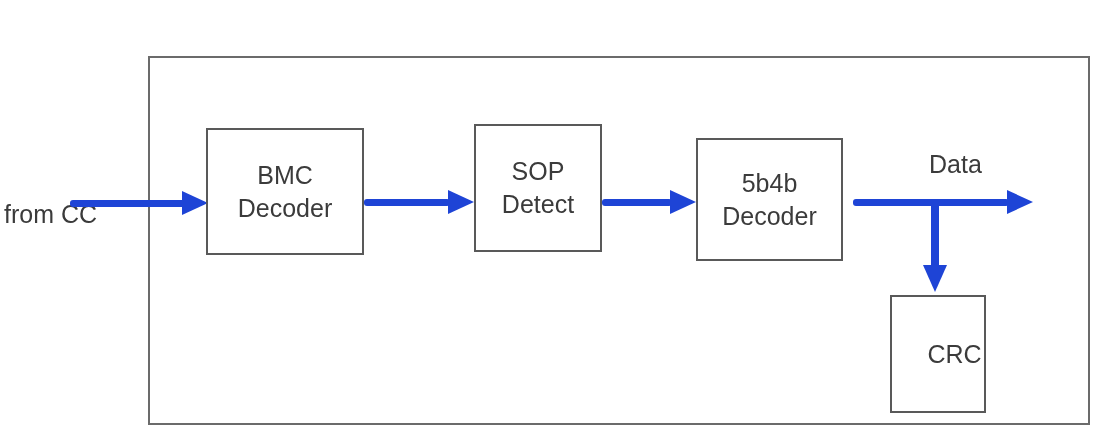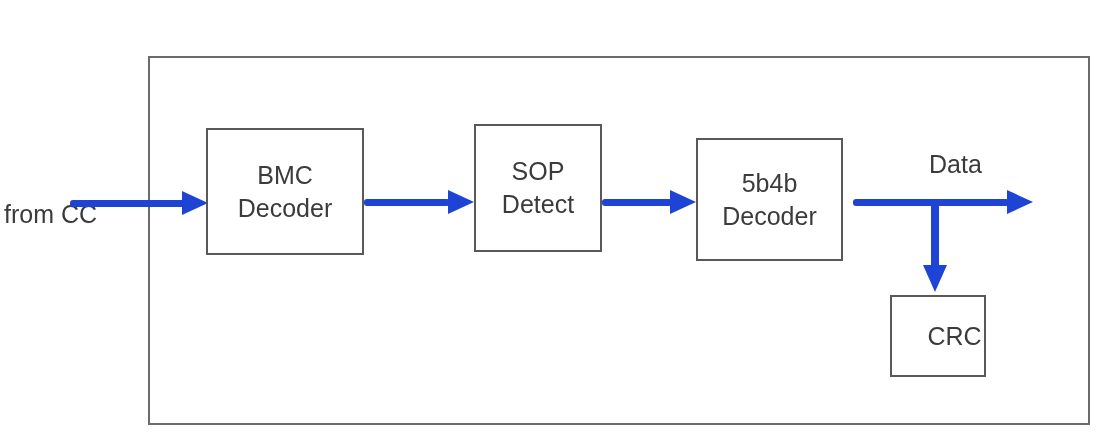--- a/index.html
+++ b/index.html
@@ -40,21 +40,21 @@
   }
   .block-label{
     font-size:25px;
     line-height:33px;
     color:#3b3b3b;
     white-space:pre-line;
   }
   .block-bmc{left:206px;top:128px;width:158px;height:127px;}
   .block-sop{left:474px;top:124px;width:128px;height:128px;}
   .block-5b4b{left:696px;top:138px;width:147px;height:123px;}
-  .block-crc{left:890px;top:295px;width:96px;height:82px;padding-left:33px;}
+  .block-crc{left:890px;top:295px;width:96px;height:118px;padding-left:33px;}
 
   .edge-label{
     position:absolute;
     font-size:25px;
     color:#3b3b3b;
     white-space:nowrap;
   }
   .label-from-cc{left:4px;top:164px;margin-top:36px;}
   .label-data{left:929px;top:150px;text-align:right;}
 

